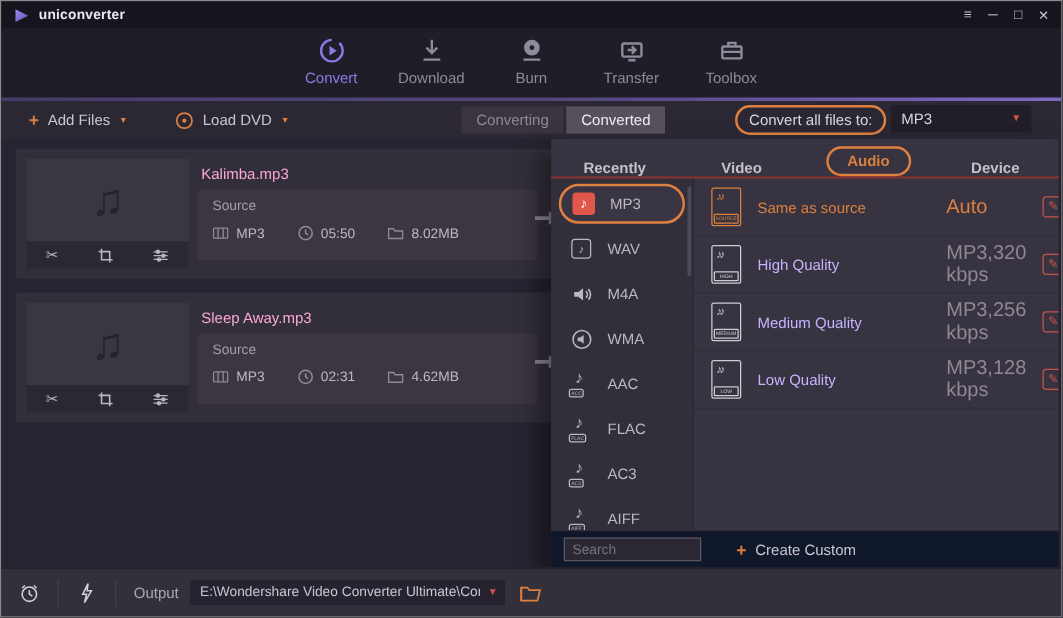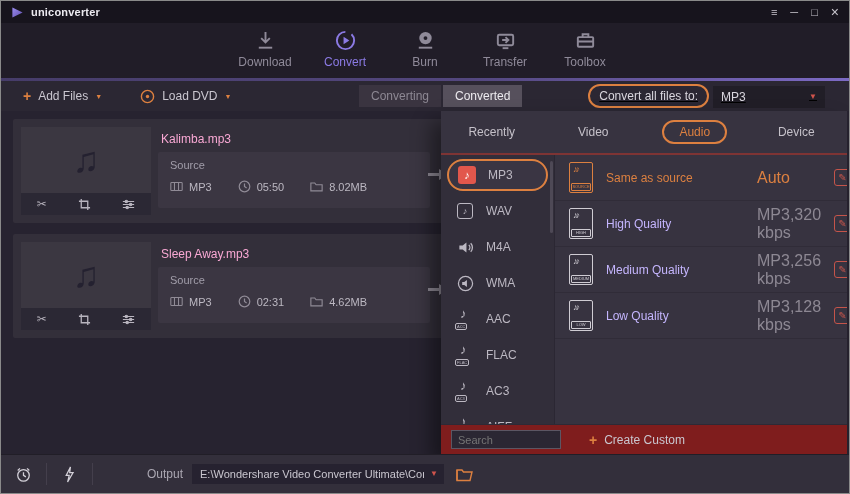--- a/index.html
+++ b/index.html
@@ -20,25 +20,25 @@
   .nav-tab { width:68px; display:flex; flex-direction:column; align-items:center; gap:3px; color:#8f8a99; font-size:12px; padding-top:2px; }
   .nav-tab svg { width:23px; height:23px; }
   .nav-tab.active { color:#8b7ae4; }
 
   
   .toolbar { position:absolute; top:80px; left:0; right:0; height:30px; background:#2b2733; }
   .tb-left { position:absolute; left:22px; top:0; height:30px; display:flex; align-items:center; gap:38px; }
   .tb-btn { display:flex; align-items:center; gap:7px; color:#cac7d0; font-size:12px; }
   .plus-glyph { color:#dd8040; font-size:14px; font-weight:bold; line-height:1; }
   .caret { color:#dd8040; font-size:7px; line-height:1; }
-  .seg { position:absolute; left:358px; top:4px; display:flex; }
+  .seg { position:absolute; left:368px; top:4px; display:flex; }
   .seg-btn { height:22px; padding:0 12px; font-size:12px; display:flex; align-items:center; }
   .seg-converting { background:#3a3440; color:#8d8893; }
   .seg-converted { background:#56505c; color:#edebef; margin-left:2px; }
-  .tb-right { position:absolute; right:24px; top:3px; display:flex; align-items:flex-end; gap:4px;text-decoration:underline; }
+  .tb-right { position:absolute; right:24px; top:3px; display:flex; align-items:flex-start; gap:4px; }
   .oval-label { border:2px solid #dd8040; border-radius:13px; padding:3px 9px; color:#d9d6de; font-size:12px; white-space:nowrap; }
   .fmt-select { width:112px; height:22px; background:#211e27; display:flex; align-items:center; padding:0 8px; color:#d9d6de; font-size:12px; }
   .fmt-select .caret { margin-left:auto; color:#d0544c; font-size:8px; }
 
   
   .main { position:absolute; top:110px; left:0; right:0; bottom:39px; background:#272330; }
   .file-row { position:absolute; left:12px; width:436px; height:104px; background:#332f3a; border-radius:2px; }
   .row-1 { top:8px; } .row-2 { top:123px; }
   .thumb { position:absolute; left:8px; top:8px; width:130px; height:88px; background:#3b3741; }
   .thumb .art { height:66px; display:flex; align-items:center; justify-content:center; color:#242130; font-size:36px; }
@@ -49,21 +49,21 @@
   .source-box { position:absolute; left:145px; top:33px; width:272px; height:56px; background:#3b3642; border-radius:2px; padding:7px 12px; }
   .source-label { color:#a29eaa; font-size:11px; }
   .meta-row { display:flex; align-items:center; gap:26px; margin-top:9px; color:#bcb8c2; font-size:11px; }
   .meta { display:flex; align-items:center; gap:6px; }
   .meta svg { width:13px; height:13px; color:#908b96; }
   .row-arrow { position:absolute; right:0px; top:48px; color:#8d8893; }
   .row-arrow svg { width:22px; height:15px; }
 
   
   .panel { position:absolute; left:440px; top:0; width:406px; bottom:0; background:#373340; box-shadow:-10px 10px 18px rgba(0,0,0,.4); display:flex; flex-direction:column; }
-  .panel-tabs { height:44px; display:flex; align-items:center; border-bottom:2px solid #7e3434; flex:none; }
+  .panel-tabs { height:32px; display:flex; align-items:flex-end; border-bottom:2px solid #7e3434; flex:none;font-weight:bold; }
   .panel-tab { flex:1; text-align:center; color:#c5c1c9; font-size:12px; }
   .panel-tab .oval { display:inline-block; }
   .panel-tab.active .oval { color:#dd8040; border:2px solid #dd8040; border-radius:13px; padding:3px 15px; }
   .panel-body { flex:1; display:flex; overflow:hidden; position:relative; }
   .format-col { width:114px; background:#322e3a; border-right:1px solid #2b2733; overflow:hidden; position:relative; padding-top:2px; flex:none; }
   .format-item { height:36px; display:flex; align-items:center; padding-left:14px; gap:11px; color:#bcb8c2; font-size:12px; }
   .format-item.selected { border:2px solid #dd8040; border-radius:17px; margin:2px 6px; height:32px; padding-left:8px; background:#3a3543; }
   .fmt-ico { width:20px; display:flex; justify-content:center; flex:none; }
   .icon-sq-red { width:18px; height:18px; border-radius:3px; background:#e2574c; color:#fff; font-size:11px; display:flex; align-items:center; justify-content:center; }
   .icon-sq-out { width:16px; height:16px; border-radius:3px; border:1.5px solid #bcb8c2; color:#bcb8c2; font-size:9px; display:flex; align-items:center; justify-content:center; }
@@ -78,30 +78,30 @@
   .doc-icon { width:24px; height:31px; border:1.5px solid #cfccd3; border-radius:2px; position:relative; color:#cfccd3; flex:none; }
   .doc-icon .notes { position:absolute; top:2px; left:3px; font-size:9px; line-height:1; letter-spacing:-2px; }
   .doc-icon .dbadge { position:absolute; bottom:1px; left:1px; right:1px; border:1px solid currentColor; border-radius:1px; font-size:4px; line-height:6px; text-align:center; overflow:hidden; }
   .qual-row.hl .doc-icon { border-color:#dc8040; color:#dc8040; }
   .q-label { width:138px; font-size:12px; color:#c4b5fd; }
   .q-value { flex:1; font-size:16px; color:#8d8893; }
   .qual-row.hl .q-label, .qual-row.hl .q-value { color:#dc8040; }
   .edit-btn { width:17px; height:17px; border:1.5px solid #c4544a; border-radius:3px; color:#c4544a; font-size:10px; display:flex; align-items:center; justify-content:center; line-height:1; }
   .qual-scroll { position:absolute; right:1px; top:46px; width:4px; height:100px; background:#524d5b; border-radius:2px; opacity:.55; }
 
-  .panel-footer { height:30px; background:#7f1d1d; border-top:1px solid #2e2a36; display:flex; align-items:center; padding:0 10px; flex:none; }
+  .panel-footer { height:30px; background:#0f172a; border-top:1px solid #2e2a36; display:flex; align-items:center; padding:0 10px; flex:none; }
   .search-input { width:110px; height:19px; background:#2b2733; border:1px solid #5c5663; color:#c9c6cf; font-size:11px; padding:0 6px; outline:none; font-family:"Liberation Sans", sans-serif; }
   .create-custom { display:flex; align-items:center; gap:7px; color:#cac7d0; font-size:12px; margin-left:28px; }
 
   
   .bottombar { position:absolute; left:0; right:0; bottom:0; height:39px; background:#332f3b; border-top:1px solid #211e27; display:flex; align-items:center; padding:0 14px; }
   .bb-icon { color:#d4d1d9; display:flex; align-items:center; }
   .bb-icon svg { width:17px; height:17px; }
   .bb-div { width:1px; height:22px; background:#443f4c; margin:0 14px; }
-  .output-label { color:#aba7b2; font-size:12px; margin-right:9px;margin-left:40px; }
+  .output-label { color:#aba7b2; font-size:12px; margin-right:9px; }
   .output-wrap { position:relative; width:252px; height:20px; }
   .output-field { width:100%; height:100%; background:#262230; border:none; color:#c9c6cf; font-size:11px; padding:0 20px 0 8px; outline:none; font-family:"Liberation Sans", sans-serif; }
   .output-caret { position:absolute; right:6px; top:6px; color:#d0544c; font-size:8px; line-height:1; }
   .folder-btn { color:#dd8040; margin-left:12px; display:flex; }
   .folder-btn svg { width:17px; height:15px; }
   .bb-right { margin-left:auto; display:flex; align-items:center; }
   .merge-label { color:#b8b4be; font-size:12px; }
   .toggle { width:36px; height:17px; border-radius:9px; background:#211e27; position:relative; margin:0 10px 0 12px; }
   .toggle .knob { position:absolute; left:0; top:0; width:17px; height:17px; border-radius:50%; background:#d6d3da; }
   .toggle .off-ring { position:absolute; right:3px; top:4px; width:9px; height:9px; border-radius:50%; border:1.5px solid #4a4553; }
@@ -126,33 +126,33 @@
     <div class="win-controls">
       <span>≡</span>
       <span>─</span>
       <span>□</span>
       <span style="font-size:14px">×</span>
     </div>
   </div>
 
   <div class="navbar">
     <div class="nav-tabs">
+      <div class="nav-tab active">
+        <svg viewBox="0 0 24 24" fill="none" stroke="currentColor" stroke-width="2">
+          <circle cx="12" cy="12" r="9" stroke-dasharray="42 7"></circle>
+          <path d="M10 8l6 4-6 4z" fill="currentColor" stroke="none"></path>
+        </svg>
+        <span>Convert</span>
+      </div>
       <div class="nav-tab">
         <svg viewBox="0 0 24 24" fill="none" stroke="currentColor" stroke-width="2">
           <path d="M12 3v10M7.5 9.5L12 14l4.5-4.5"></path>
             <path d="M5 19.5h14"></path>
         </svg>
         <span>Download</span>
-      </div>
-      <div class="nav-tab active">
-        <svg viewBox="0 0 24 24" fill="none" stroke="currentColor" stroke-width="2">
-          <circle cx="12" cy="12" r="9" stroke-dasharray="42 7"></circle>
-          <path d="M10 8l6 4-6 4z" fill="currentColor" stroke="none"></path>
-        </svg>
-        <span>Convert</span>
       </div>
       <div class="nav-tab">
         <svg viewBox="0 0 24 24" fill="none" stroke="currentColor" stroke-width="2">
           <circle cx="12" cy="9.5" r="6.5" fill="currentColor" stroke="none"></circle>
           <circle cx="12" cy="9.5" r="2" fill="#211d28" stroke="none"></circle>
           <path d="M5 19.5h14"></path>
         </svg>
         <span>Burn</span>
       </div>
       <div class="nav-tab">

